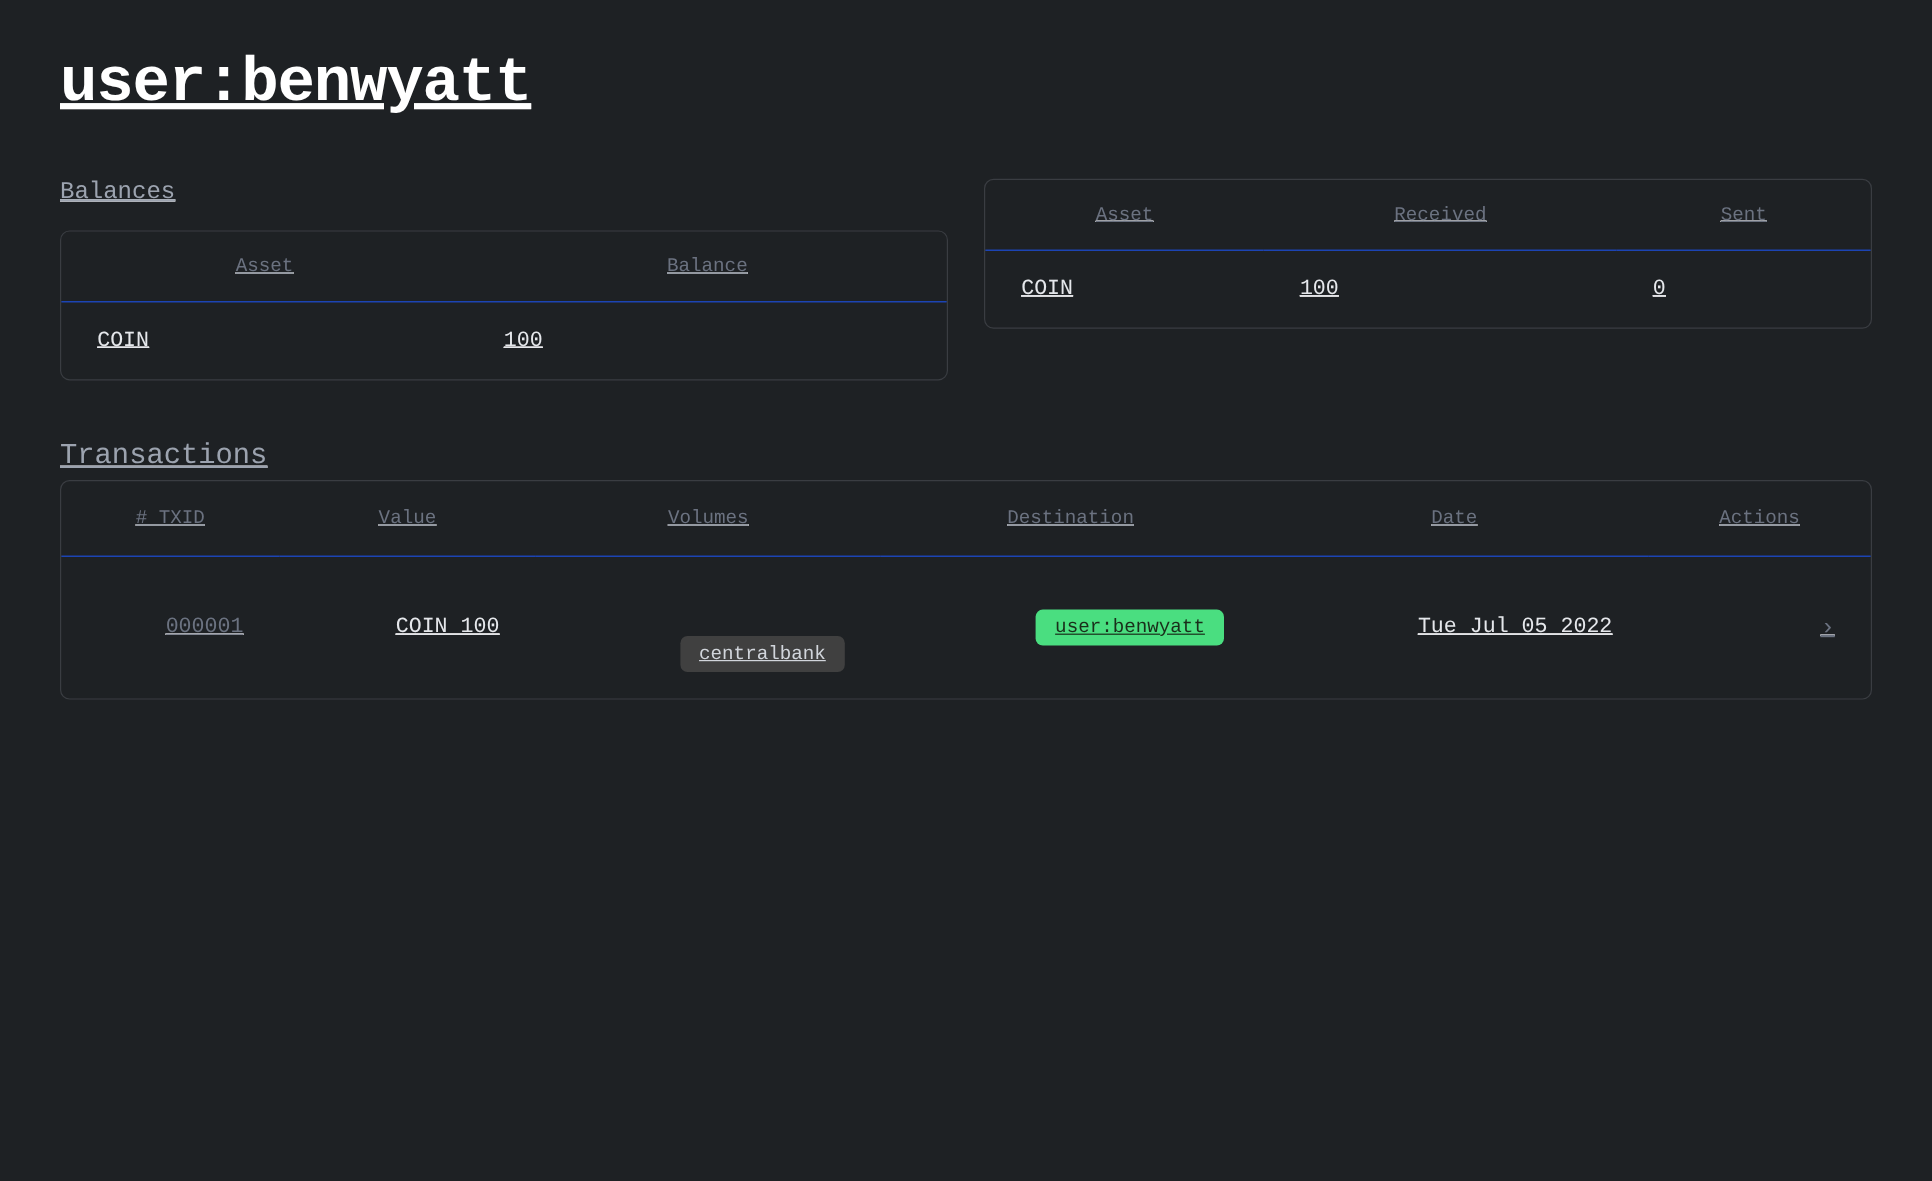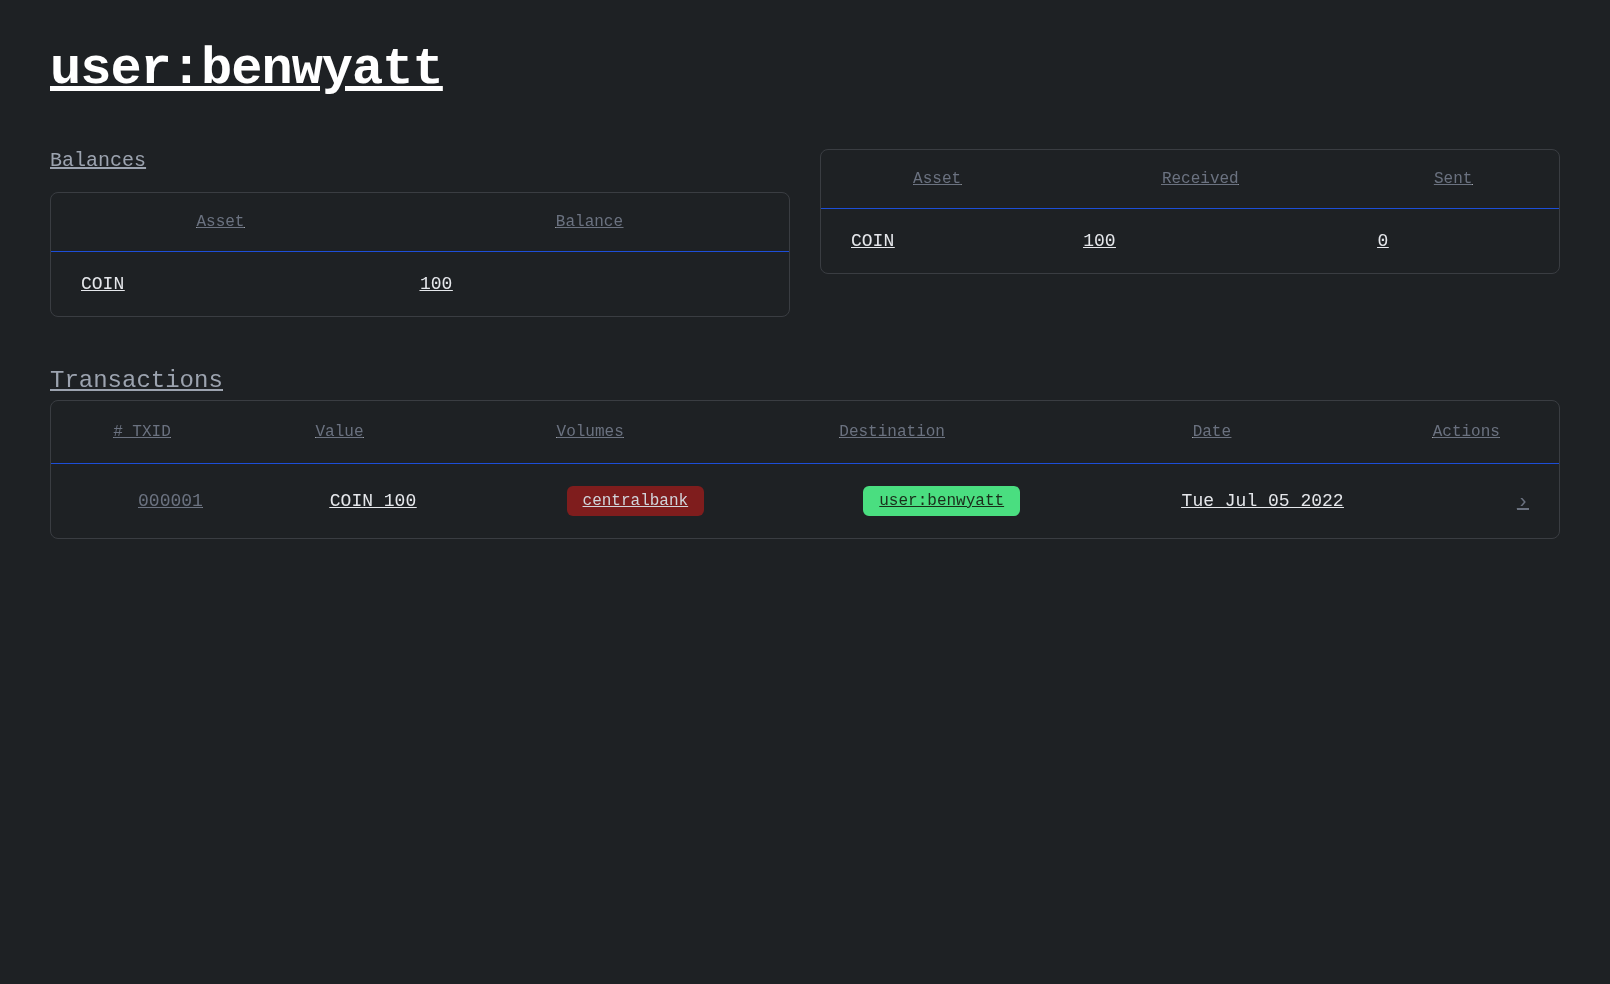--- a/index.html
+++ b/index.html
@@ -109,22 +109,23 @@
 
     .badge {
       display: inline-block;
       padding: 6px 16px;
       border-radius: 6px;
       font-size: 16px;
       font-family: 'Courier New', Courier, monospace;
     }
 
     .badge-dark {
-      background-color: #7f1d1d;
+      background-color: #404040;
       color: #d1d5db;
+      margin-top: 44px;
     }
 
     .badge-green {
       background-color: #4ade80;
       color: #1a2e1a;
     }
 
     .chevron-right {
       color: #6b7280;
       font-size: 20px;

